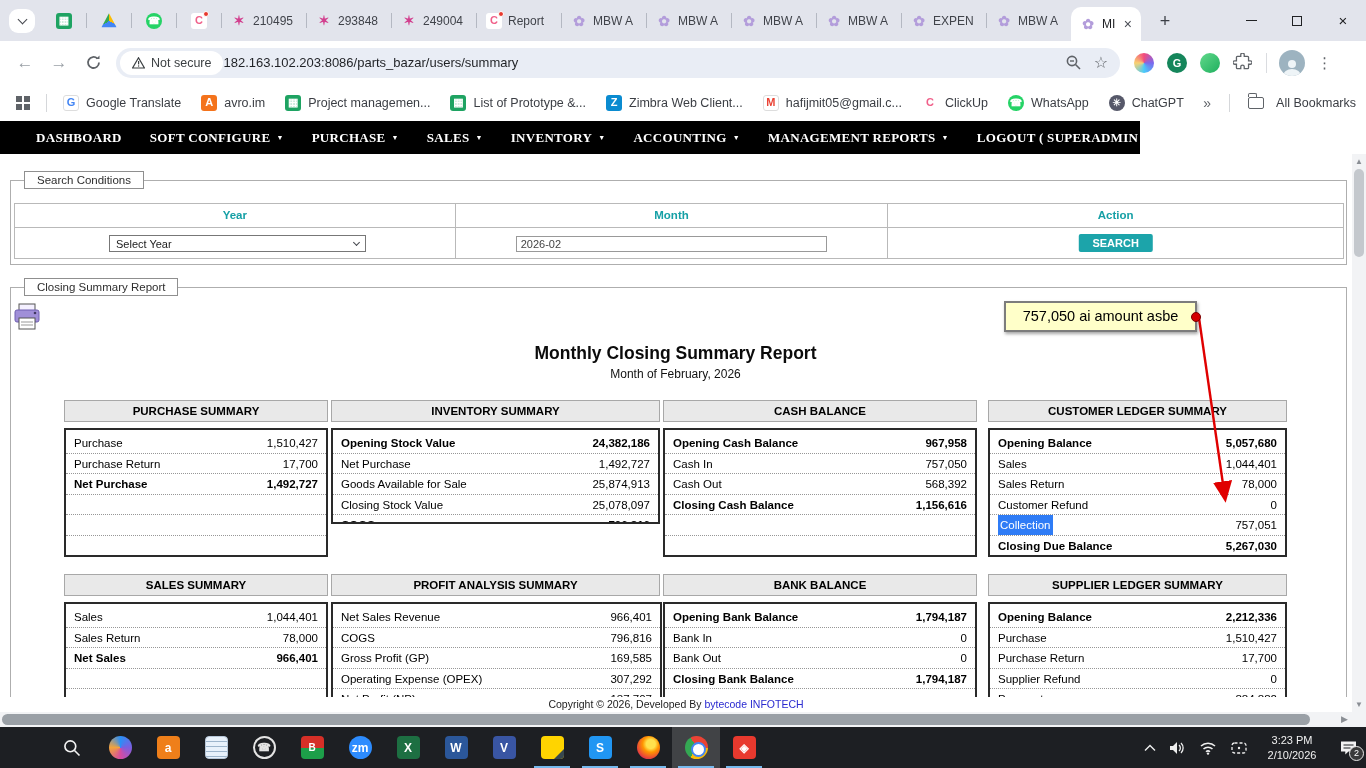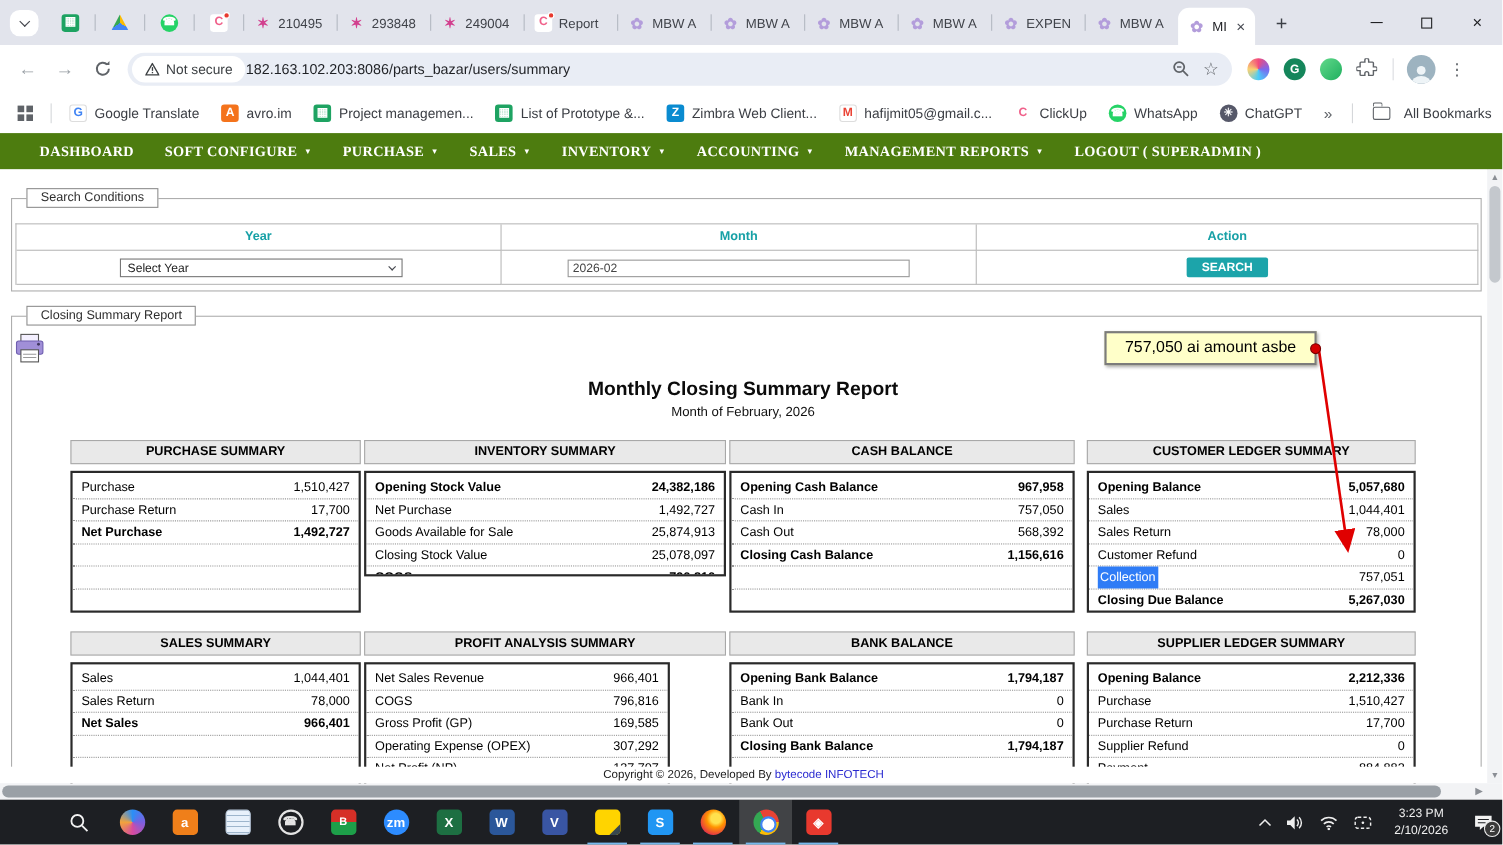--- a/index.html
+++ b/index.html
@@ -53,21 +53,21 @@
 .gridicon span{background:#5f6368;width:6px;height:6px}
 .bmsep{width:1px;height:18px;background:#d5d7da;margin:0 6px}
 #bm-items{display:flex;align-items:center;gap:20px;margin-left:10px}
 .bmitem{display:flex;align-items:center;gap:7px;white-space:nowrap}
 .bmright{position:absolute;right:10px;display:flex;align-items:center;gap:12px}
 .morechev{font-size:14px;color:#5f6368}
 .folder{width:16px;height:12px;border:1.5px solid #5f6368;border-radius:2px;position:relative}
 .folder:before{content:"";position:absolute;left:-1.5px;top:-5px;width:7px;height:3px;border:1.5px solid #5f6368;border-bottom:none;border-radius:2px 2px 0 0}
 
 
-#nav{position:absolute;left:0;top:121px;width:1366px;height:33px;background:#4d7c0f;display:flex;align-items:center;padding-left:22px}
+#nav{position:absolute;left:0;top:121px;width:1140px;height:33px;background:#000000;display:flex;align-items:center;padding-left:22px}
 .navitem{display:flex;align-items:center;gap:6px;padding:0 14px;color:#fff;font-family:"Liberation Serif",serif;font-weight:bold;font-size:13px;letter-spacing:.3px;white-space:nowrap}
 .navcaret{font-size:7px;margin-top:1px}
 
 
 #page{position:absolute;left:0;top:154px;width:1352px;height:558px;background:#fff;overflow:hidden}
 .fset{position:absolute;border:1px solid #aeaeae}
 .legendbox{position:absolute;background:#fff;border:1px solid #8f8f8f;font-size:11.5px;color:#2e2e2e;padding:2px 12px;z-index:3;white-space:nowrap}
 #stable{position:absolute;left:14px;top:49px;width:1330px;z-index:2;border-left:1px solid #b9b9b9;border-top:1px solid #b9b9b9}
 .strow{display:flex}
 .scell{border-right:1px solid #b9b9b9;border-bottom:1px solid #b9b9b9;position:relative}
@@ -517,21 +517,21 @@
         </div>
         <div class="srow b">
           <span class="sl">Net Sales</span>
           <span class="sv">966,401</span>
         </div>
         <div class="srow empty">&nbsp;</div>
         <div class="srow empty">&nbsp;</div>
         <div class="srow empty">&nbsp;</div>
       </div>
       <div class="thead" style="left: 331px; top: 420px; width: 329px;">PROFIT ANALYSIS SUMMARY</div>
-      <div class="tbody" style="left: 331px; top: 448px; width: 278px; height: 140px;">
+      <div class="tbody" style="left: 331px; top: 448px; width: 331px; height: 140px;">
         <div class="srow">
           <span class="sl">Net Sales Revenue</span>
           <span class="sv">966,401</span>
         </div>
         <div class="srow">
           <span class="sl">COGS</span>
           <span class="sv">796,816</span>
         </div>
         <div class="srow">
           <span class="sl">Gross Profit (GP)</span>

